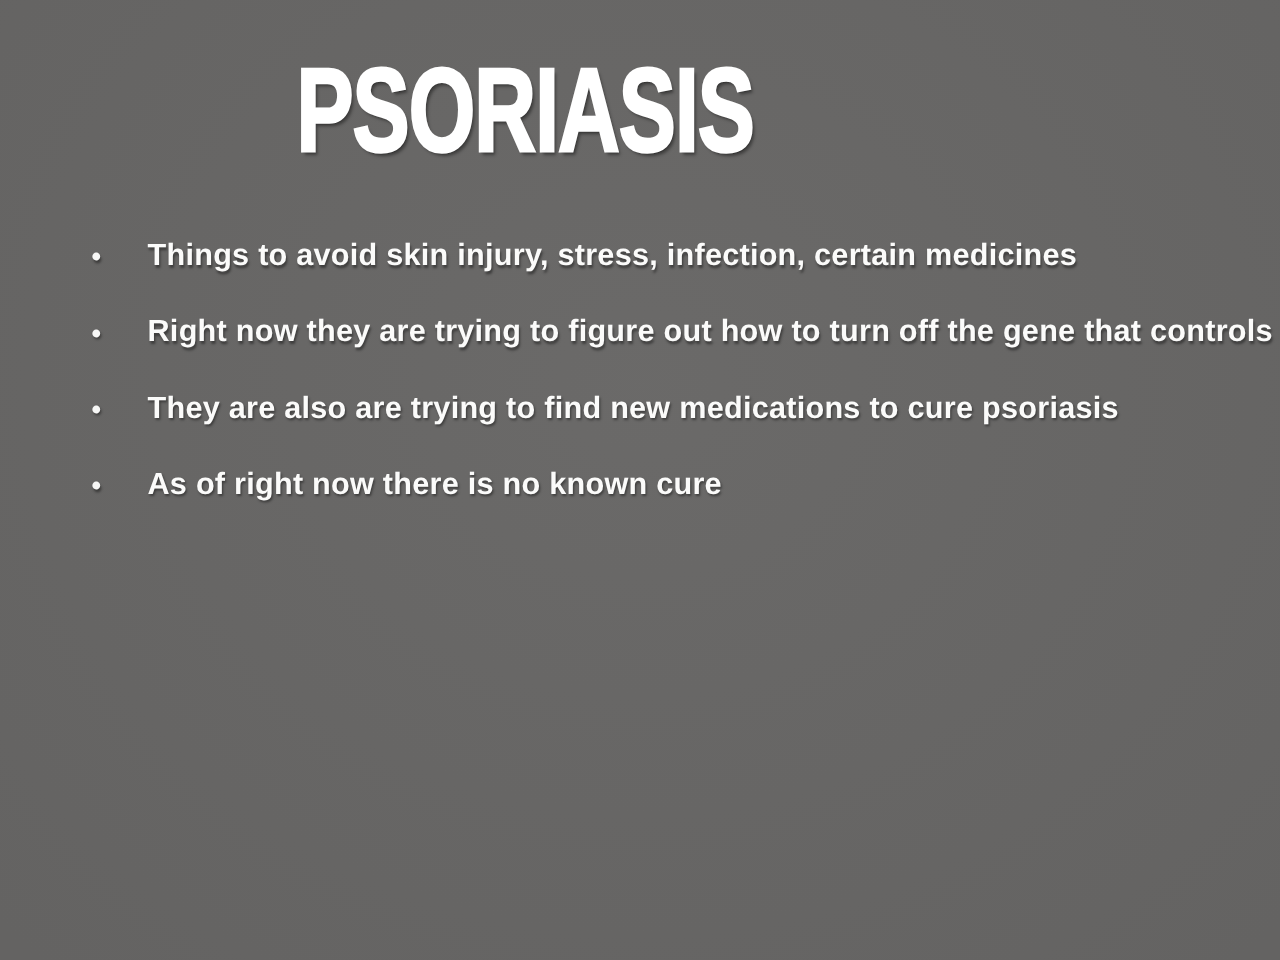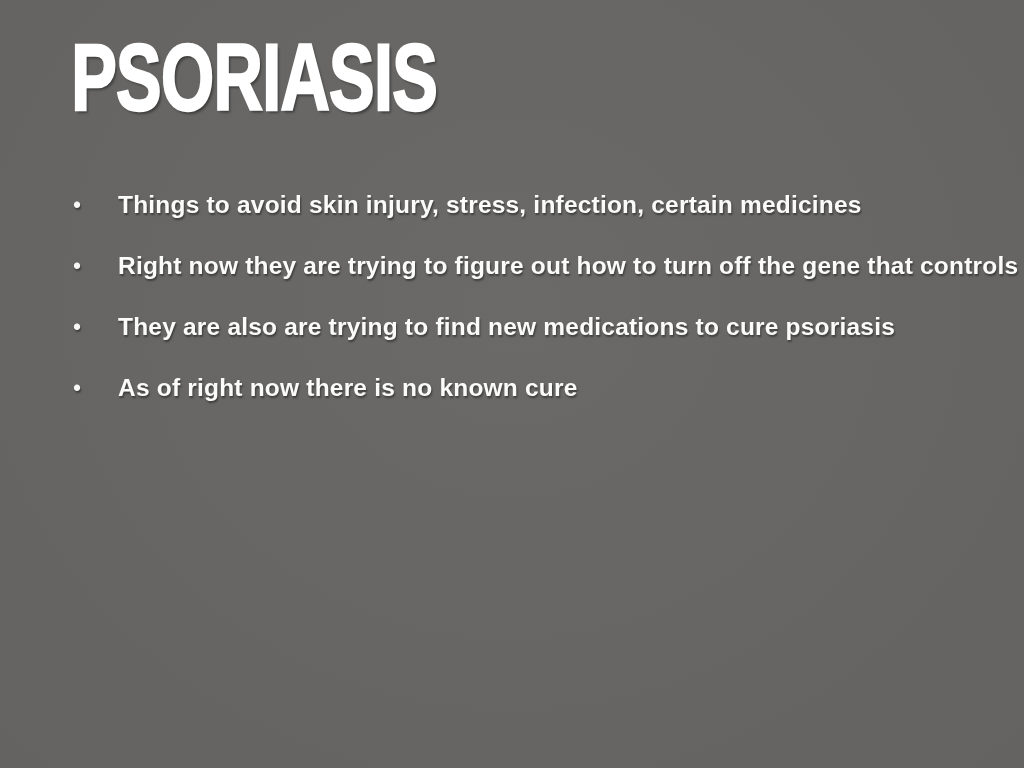--- a/index.html
+++ b/index.html
@@ -12,24 +12,24 @@
   .slide {
     position: relative;
     width: 1024px;
     height: 768px;
     background-color: #676665;
     background-image: radial-gradient(ellipse at 50% 40%, rgba(255,255,255,0.025), rgba(0,0,0,0.03));
     font-family: "Liberation Sans", sans-serif;
   }
   .title-wrap {
     position: absolute;
-    top: 30px;
+    top: 42px;
     left: 0;
     width: 840px;
-    text-align: left;
+    text-align: center;
   }
   .slide-title {
     display: inline-block;
     margin: 0;
     font-size: 95px;
     line-height: 1.0;
     font-weight: bold;
     letter-spacing: -1px;
     color: #ffffff;
     -webkit-text-stroke: 2.5px #ffffff;

